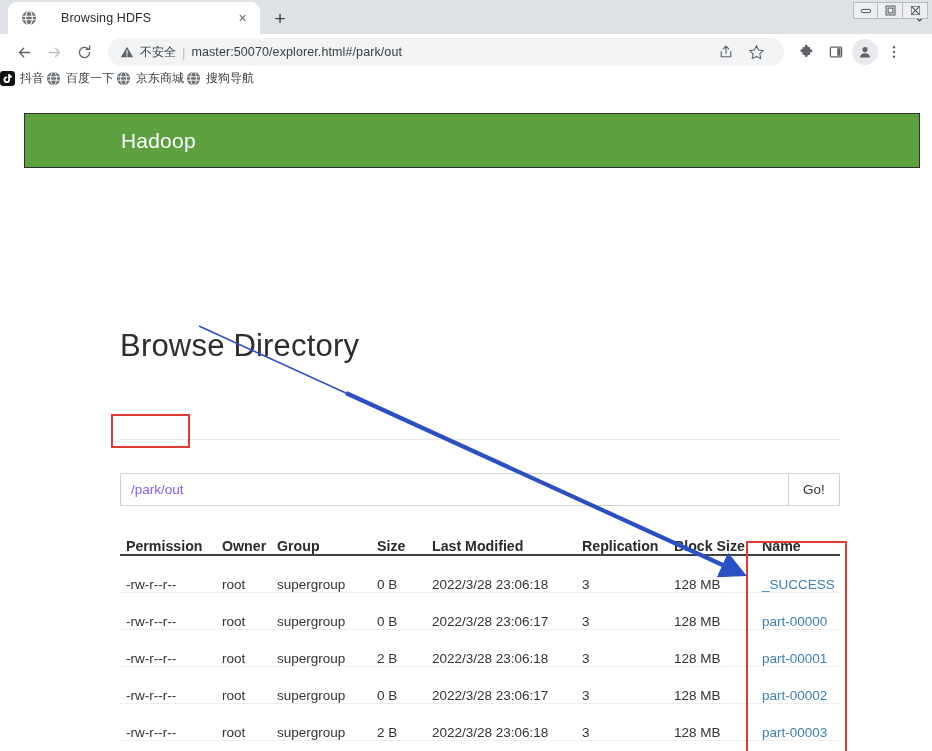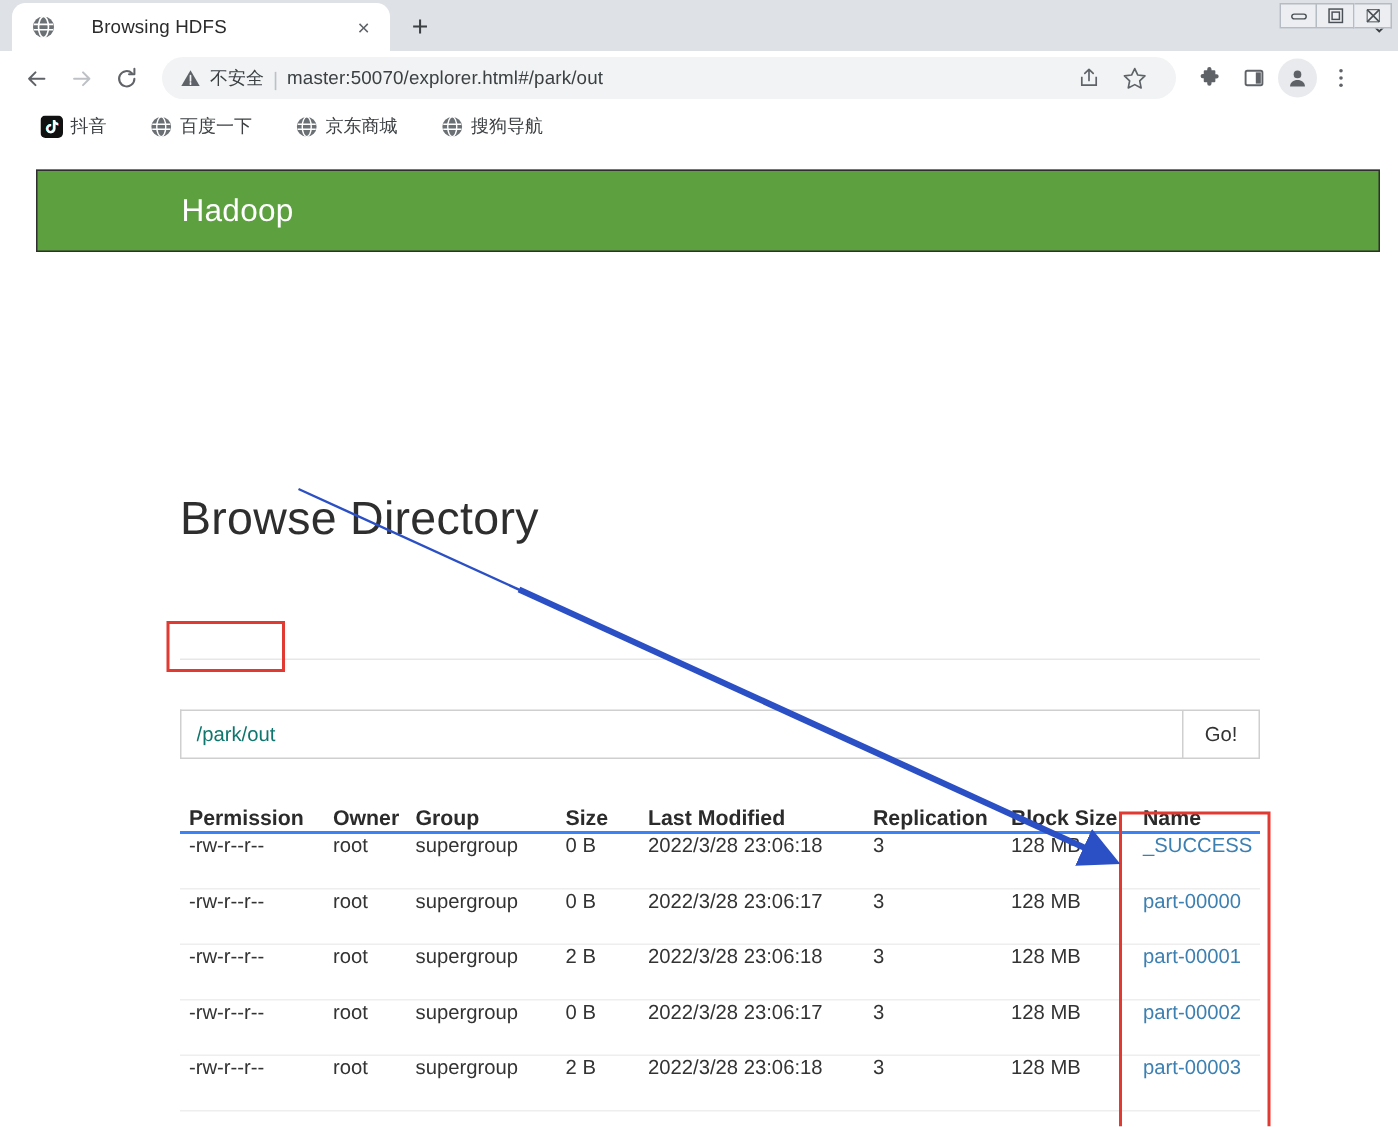--- a/index.html
+++ b/index.html
@@ -81,21 +81,21 @@
     overflow: hidden; text-overflow: ellipsis; letter-spacing: .1px;
   }
   .omni-right { display: flex; align-items: center; gap: 2px; margin-left: auto; }
   .avatar-btn {
     width: 26px; height: 26px; border-radius: 50%; background: #e8eaed;
     display: flex; align-items: center; justify-content: center; color: #5f6368;
   }
 
   .bookmarks {
     height: 28px; background: #ffffff;
-    display: flex; align-items: center; padding-left: 27px; gap: 29px;
+    display: flex; align-items: flex-start; padding-left: 0; gap: 2px;
   }
   .bm { display: flex; align-items: center; gap: 5px; }
   .bm-ico { width: 15px; height: 15px; flex: 0 0 15px; }
   .bm-label { font-size: 12px; color: #3c4043; white-space: nowrap; }
 
   
   .viewport {
     position: absolute; left: 16px; top: 110px;
     width: 932px; height: 641px; background: #ffffff; overflow: hidden;
   }
@@ -142,38 +142,38 @@
   }
 
   
   .pathrow {
     position: absolute; left: 104px; top: 305px; width: 720px; height: 33px;
     display: flex;
   }
   .path-input {
     flex: 1 1 auto; height: 33px; border: 1px solid #cfcfcf; border-right: none;
     background: #fff; font-family: "Liberation Sans", sans-serif;
-    font-size: 13.5px; color: #0f766e; padding: 0 10px;
+    font-size: 13.5px; color: #8b5cf6; padding: 0 10px;
     outline: none;
   }
   .go-btn {
     width: 52px; height: 33px; border: 1px solid #cfcfcf; background: #fff;
     font-family: "Liberation Sans", sans-serif; font-size: 13.5px; color: #333;
     display:flex; align-items:center; justify-content:center;
   }
 
   
   .table { position: absolute; left: 104px; top: 358px; width: 720px; }
   .thead {
     display: flex; align-items: flex-end; height: 30px;
-    border-bottom: 2px solid #3b82f6;
+    border-bottom: 2px solid #404040;
     font-size: 14.2px; font-weight: bold; color: #2b2b2b;
   }
   .trow {
-    display: flex; align-items: flex-start; height: 37px;
+    display: flex; align-items: flex-end; height: 37px;
     border-bottom: 1px solid #eeeeee;
     font-size: 13.5px; color: #333333;
   }
   .c-perm  { width: 102px; padding-left: 6px; }
   .c-owner { width: 55px; }
   .c-group { width: 100px; }
   .c-size  { width: 55px; }
   .c-mod   { width: 150px; }
   .c-repl  { width: 92px; }
   .c-block { width: 82px; }

